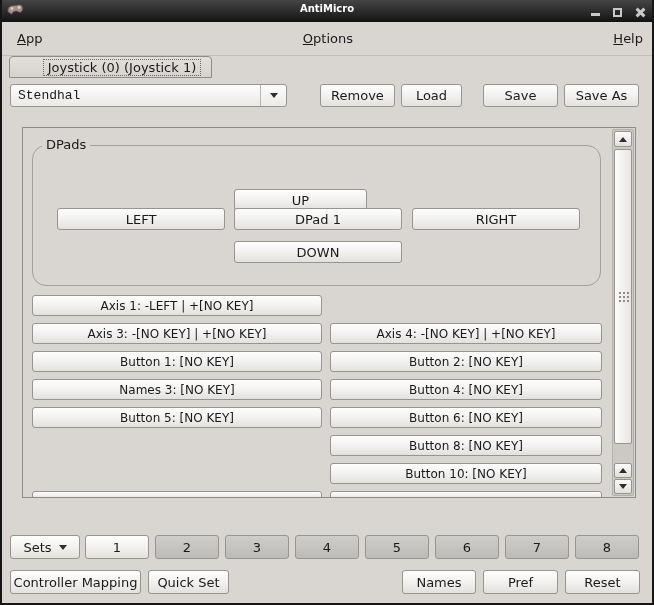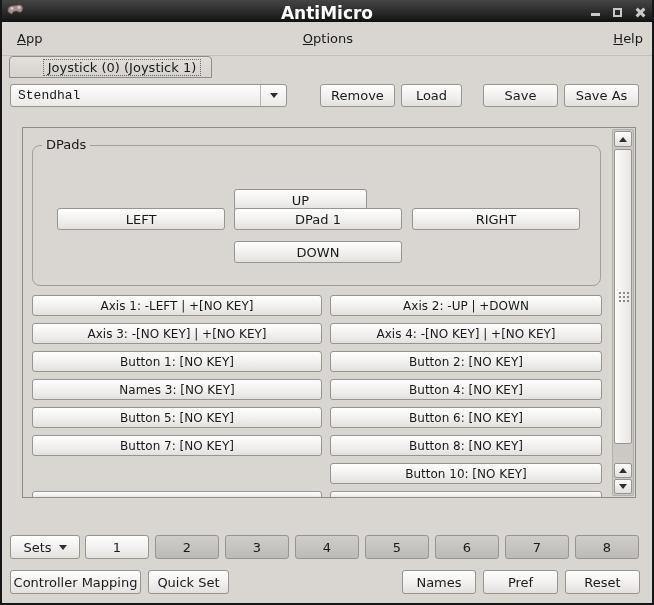--- a/index.html
+++ b/index.html
@@ -8,21 +8,21 @@
     --button-border:#98948f;
   }
   *{margin:0;padding:0;box-sizing:border-box;}
   body{width:654px;height:605px;background:#555;font-family:"DejaVu Sans","Liberation Sans",sans-serif;}
   .window{position:relative;width:654px;height:605px;background:var(--window-bg);
           border:2px solid #161616;border-top:none;overflow:hidden;}
   
   .titlebar{position:absolute;left:-2px;top:0;width:654px;height:22px;
             background:linear-gradient(#454545,#1b1b1b 85%,#101010);}
   .titlebar .title{position:absolute;left:0;right:0;top:3px;text-align:center;
-                   color:#fff;font-size:17px;font-weight:bold;}
+                   color:#fff;font-size:10px;font-weight:bold;}
   .app-icon{position:absolute;left:7px;top:3px;width:17px;height:15px;}
   .win-controls{position:absolute;right:8px;top:4px;display:flex;gap:9px;align-items:center;height:14px;}
   .wc{width:13px;height:13px;display:flex;align-items:flex-end;justify-content:center;cursor:pointer;}
   .min-glyph{width:9px;height:3px;background:#c9c9c9;margin-bottom:2px;}
   .max-glyph{width:9px;height:9px;border:2px solid #c9c9c9;margin-bottom:1px;}
   .close-glyph{position:relative;width:11px;height:11px;}
   .close-glyph::before,.close-glyph::after{content:"";position:absolute;left:5px;top:0;
       width:3px;height:11px;background:#c9c9c9;}
   .close-glyph::before{transform:rotate(45deg);}
   .close-glyph::after{transform:rotate(-45deg);}
@@ -49,21 +49,21 @@
   .combo .dd{width:26px;height:100%;display:flex;align-items:center;justify-content:center;
              border-left:1px solid #b9b5b0;}
   .arr-down{width:0;height:0;border-left:4px solid transparent;border-right:4px solid transparent;
             border-top:5px solid #2e2e2e;}
   .arr-up{width:0;height:0;border-left:4px solid transparent;border-right:4px solid transparent;
           border-bottom:5px solid #2e2e2e;}
   
   .scrollarea{position:absolute;left:20px;top:127px;width:614px;height:371px;
               border:1px solid #8f8b86;background:var(--window-bg);overflow:hidden;}
   .groupbox{position:absolute;left:9px;top:17px;width:569px;height:141px;
-            border:1px solid #a39f9a;border-radius:8px;padding-left:28px;}
+            border:1px solid #a39f9a;border-radius:14px;padding-left:28px;}
   .groupbox .gb-label{position:absolute;left:9px;top:-9px;background:var(--window-bg);
                       padding:0 4px;font-size:13px;color:#1a1a1a;}
   .btn-row{font-size:12px;height:21px;}
   .partial{height:8px;border-radius:3px 3px 0 0;}
   
   .scrollbar{position:absolute;right:1px;top:1px;width:22px;height:367px;
              background:#ccc9c5;border:1px solid #b3afaa;border-radius:2px;}
   .sb-btn{position:absolute;left:1px;width:18px;background:linear-gradient(#fbfbfb,#e2e0dd);
           border:1px solid var(--button-border);border-radius:2px;display:flex;
           align-items:center;justify-content:center;cursor:pointer;}
@@ -129,30 +129,28 @@
     <div class="groupbox">
       <span class="gb-label">DPads</span>
       <div class="btn" style="left:201px;top:31px;width:133px;height:22px;margin-top:12px;">UP</div>
       <div class="btn" style="left:24px;top:62px;width:168px;height:22px;">LEFT</div>
       <div class="btn" style="left:201px;top:62px;width:168px;height:22px;">DPad 1</div>
       <div class="btn" style="left:379px;top:62px;width:168px;height:22px;">RIGHT</div>
       <div class="btn" style="left:201px;top:95px;width:168px;height:22px;">DOWN</div>
     </div>
 
     <div class="btn btn-row" style="left:9px;top:167px;width:290px;">Axis 1: -LEFT | +[NO KEY]</div>
-    <div class="btn btn-row" style="left:307px;top:167px;width:272px;">Axis 2: -UP | +DOWN</div>
     <div class="btn btn-row" style="left:9px;top:195px;width:290px;">Axis 3: -[NO KEY] | +[NO KEY]</div>
     <div class="btn btn-row" style="left:307px;top:195px;width:272px;">Axis 4: -[NO KEY] | +[NO KEY]</div>
     <div class="btn btn-row" style="left:9px;top:223px;width:290px;">Button 1: [NO KEY]</div>
     <div class="btn btn-row" style="left:307px;top:223px;width:272px;">Button 2: [NO KEY]</div>
     <div class="btn btn-row" style="left:9px;top:251px;width:290px;">Names 3: [NO KEY]</div>
     <div class="btn btn-row" style="left:307px;top:251px;width:272px;">Button 4: [NO KEY]</div>
     <div class="btn btn-row" style="left:9px;top:279px;width:290px;">Button 5: [NO KEY]</div>
     <div class="btn btn-row" style="left:307px;top:279px;width:272px;">Button 6: [NO KEY]</div>
-    <div class="btn btn-row" style="left:9px;top:307px;width:290px;">Button 7: [NO KEY]</div>
     <div class="btn btn-row" style="left:307px;top:307px;width:272px;">Button 8: [NO KEY]</div>
     <div class="btn btn-row" style="left:307px;top:335px;width:272px;">Button 10: [NO KEY]</div>
     <div class="btn partial" style="left:9px;top:363px;width:290px;"></div>
     <div class="btn partial" style="left:307px;top:363px;width:272px;"></div>
 
     <div class="scrollbar">
       <div class="sb-btn" style="top:1px;height:16px;">
           <span class="arr-up"></span>
         </div>
       <div class="sb-thumb">

